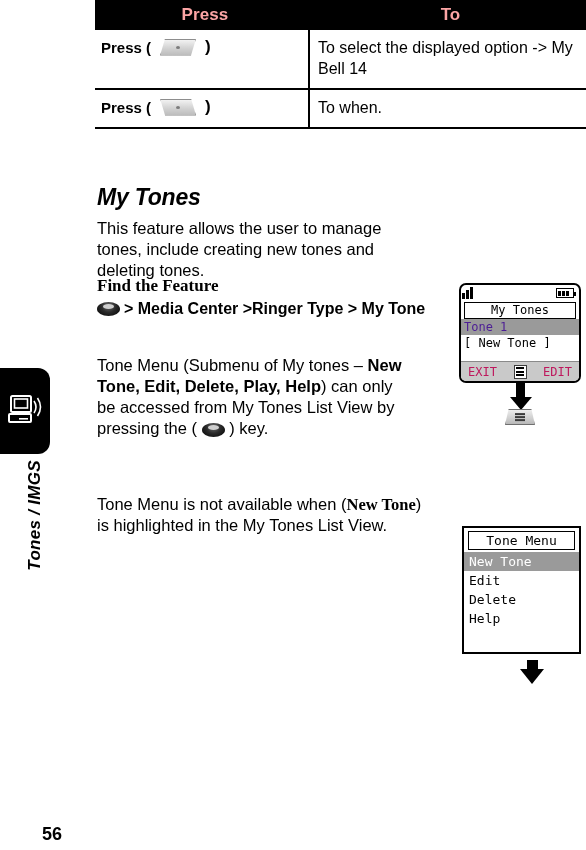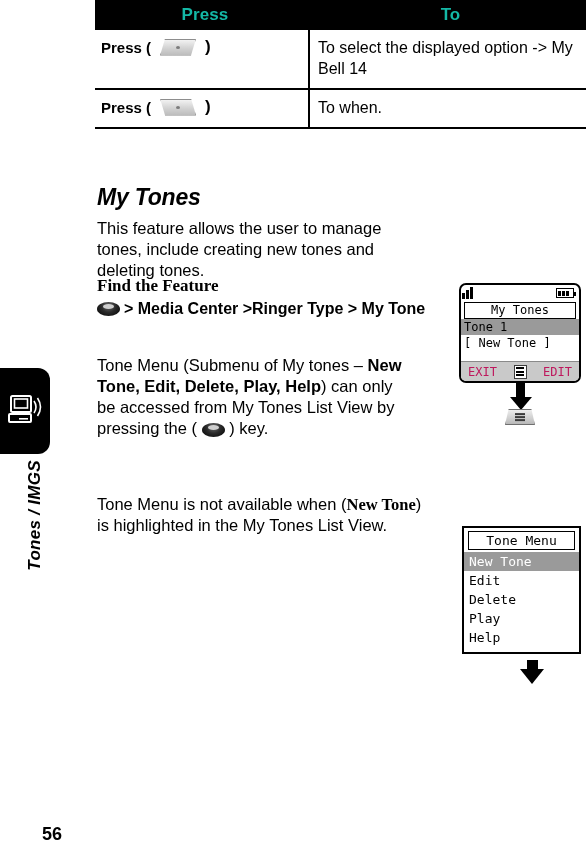--- a/index.html
+++ b/index.html
@@ -25,21 +25,21 @@
     border-collapse: collapse;
     table-layout: fixed;
   }
   .keytable td, .keytable th {
     padding: 0;
     margin: 0;
     vertical-align: top;
   }
   .kt-head-row {
     background: #000;
-    color: #14b8a6;
+    color: #fca5a5;
   }
   .kt-head-cell {
     font-size: 17px;
     font-weight: bold;
     height: 30px;
     line-height: 30px;
     padding-left: 6px !important;
     letter-spacing: .1px;
   }
   .kt-col-press { width: 208px; }
@@ -254,21 +254,21 @@
     height: 15px;
   }
   .ph-item {
     font-size: 12px;
     line-height: 16px;
     padding-left: 3px;
     white-space: nowrap;
   }
   .ph-item.sel {
     background: #9a9a9a;
-    color: #000000;
+    color: #4c1d95;
   }
   .ph-softbar {
     position: absolute;
     left: 0; right: 0; bottom: 0;
     height: 19px;
     background: #c9c9c9;
     border-top: 1px solid #8a8a8a;
     display: flex;
     align-items: center;
     justify-content: space-between;
@@ -467,20 +467,19 @@
       <b></b>
       <b></b>
     </span>
 </div>
 
 <div class="tonemenu">
   <div class="tm-title">Tone Menu</div>
   <div class="tm-item sel">New Tone</div>
   <div class="tm-item">Edit</div>
   <div class="tm-item">Delete</div>
-  <div class="tm-item">Play</div>
   <div class="tm-item">Help</div>
 </div>
 
 <div class="arrow-stem" style="left:527px; top:660px; width:11px; height:10px;"></div>
 <div class="arrow-dn" style="left:520px; top:669px; border-left:12px solid transparent; border-right:12px solid transparent; border-top:15px solid #000;"></div>
 
 <div class="pagenum">56</div>
 
 </body></html>

